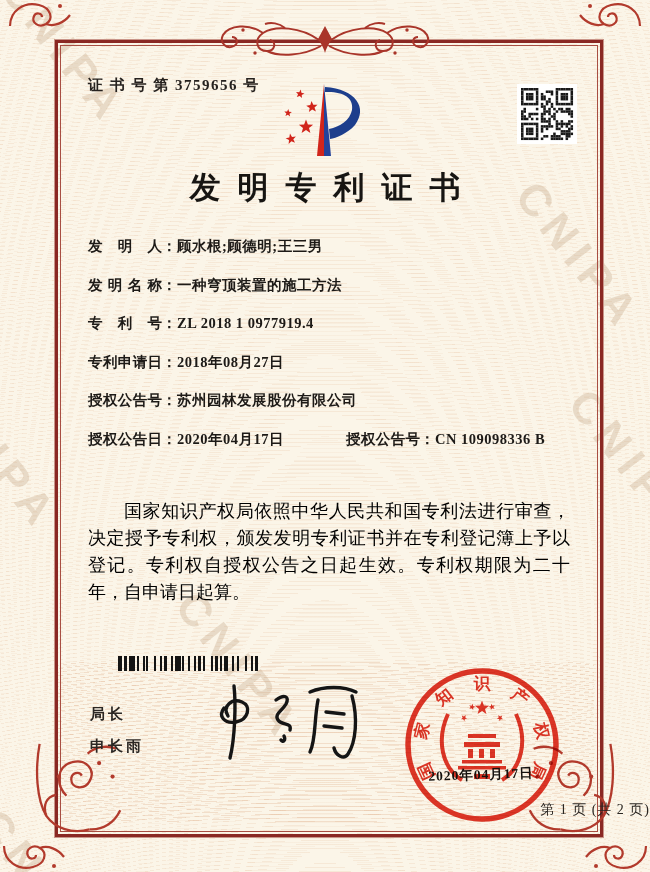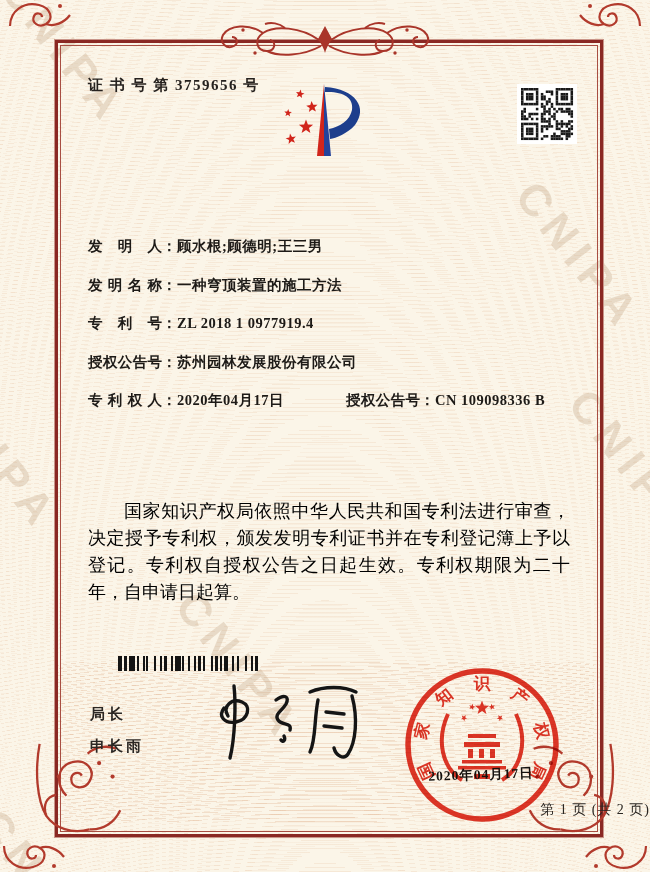--- a/index.html
+++ b/index.html
@@ -346,36 +346,40 @@
       <rect x="18.857142857142858" y="53.523809523809526" width="2.526190476190476" height="2.526190476190476" fill="#181818"></rect>
       <rect x="23.80952380952381" y="53.523809523809526" width="2.526190476190476" height="2.526190476190476" fill="#181818"></rect>
       <rect x="33.714285714285715" y="53.523809523809526" width="2.526190476190476" height="2.526190476190476" fill="#181818"></rect>
       <rect x="36.19047619047619" y="53.523809523809526" width="2.526190476190476" height="2.526190476190476" fill="#181818"></rect>
       <rect x="38.66666666666667" y="53.523809523809526" width="2.526190476190476" height="2.526190476190476" fill="#181818"></rect>
       <rect x="41.142857142857146" y="53.523809523809526" width="2.526190476190476" height="2.526190476190476" fill="#181818"></rect>
       <rect x="43.61904761904762" y="53.523809523809526" width="2.526190476190476" height="2.526190476190476" fill="#181818"></rect>
       <rect x="48.57142857142857" y="53.523809523809526" width="2.526190476190476" height="2.526190476190476" fill="#181818"></rect>
     </svg>
 
+  <div class="title">发明专利证书</div>
 
   <div class="fields">
     <div class="frow">
       <span class="flabel">发明人</span><span class="fcolon">：</span><span class="fvalue">顾水根;顾德明;王三男</span>
     </div>
     <div class="frow">
       <span class="flabel">发明名称</span><span class="fcolon">：</span><span class="fvalue">一种穹顶装置的施工方法</span>
     </div>
     <div class="frow">
       <span class="flabel">专利号</span><span class="fcolon">：</span><span class="fvalue">ZL 2018 1 0977919.4</span>
     </div>
     <div class="frow">
+      <span class="flabel">专利申请日</span><span class="fcolon">：</span><span class="fvalue">2018年08月27日</span>
+    </div>
+    <div class="frow">
       <span class="flabel">授权公告号</span><span class="fcolon">：</span><span class="fvalue">苏州园林发展股份有限公司</span>
     </div>
     <div class="frow">
-      <span class="flabel">专利权人</span><span class="fcolon">：</span><span class="fvalue">2020年04月17日</span>
+      <span class="flabel">授权公告日</span><span class="fcolon">：</span><span class="fvalue">2020年04月17日</span>
       <span class="grant2">
         <span class="flabel">授权公告号</span><span class="fcolon">：</span><span class="fvalue">CN 109098336 B</span>
       </span>
     </div>
   </div>
 
   <div class="paras">
     <p>国家知识产权局依照中华人民共和国专利法进行审查，决定授予专利权，颁发发明专利证书并在专利登记簿上予以登记。专利权自授权公告之日起生效。专利权期限为二十年，自申请日起算。</p>
   </div>
 

